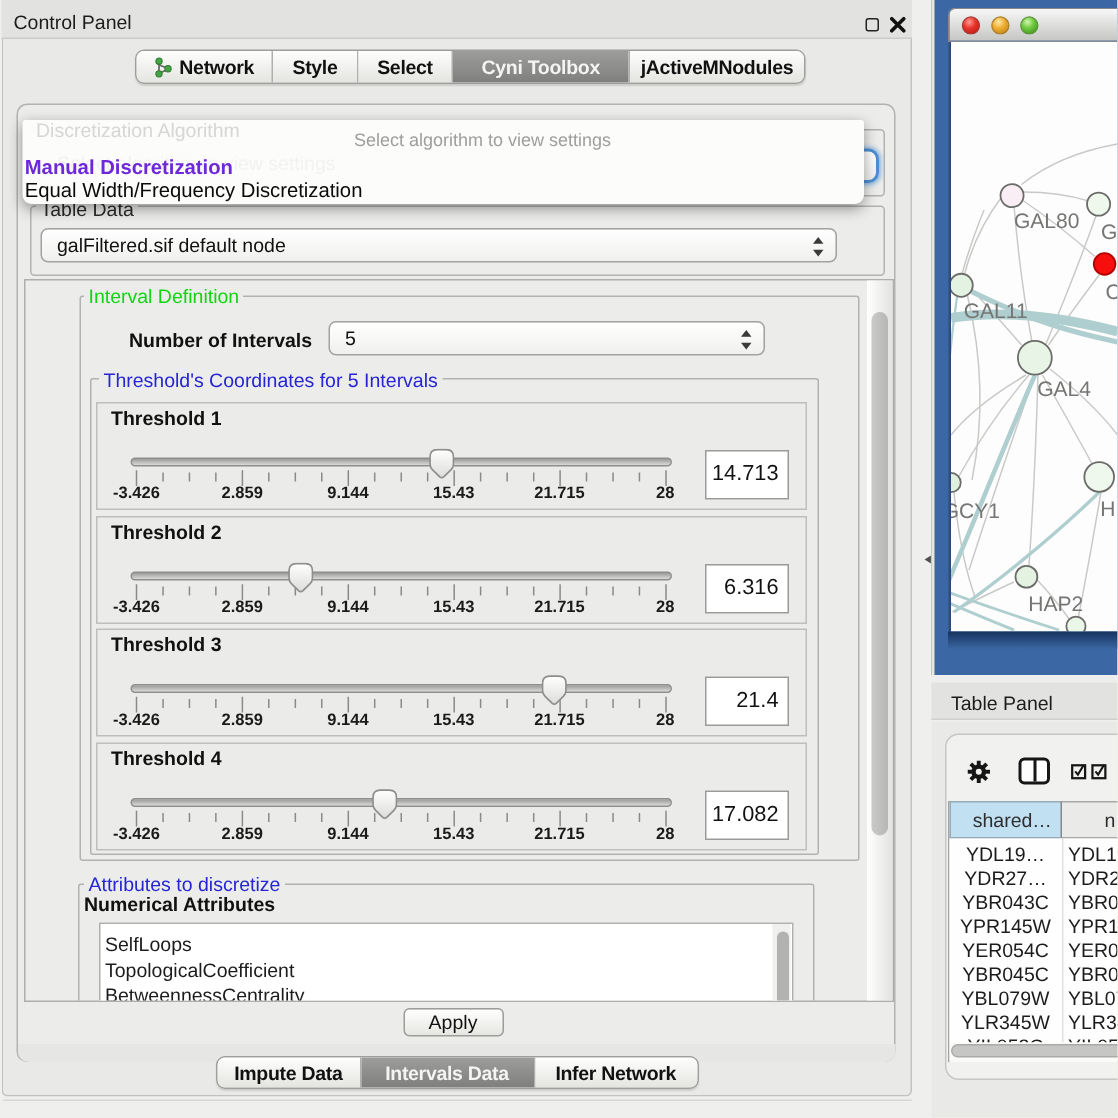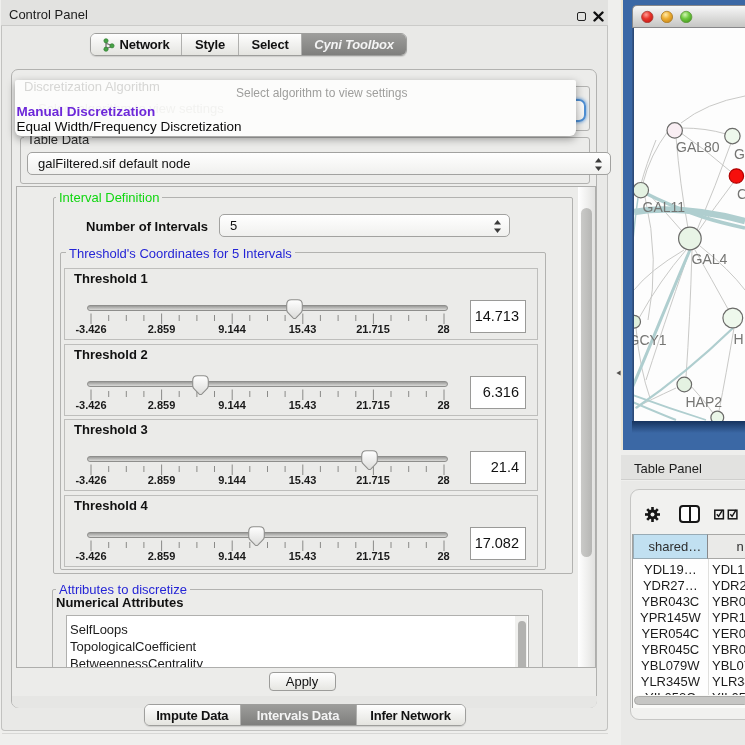--- a/index.html
+++ b/index.html
@@ -65,34 +65,35 @@
 
 <div class="tabgroup" style="left:90px;top:33px;height:23px;">
  <div class="seg" style="width:91px;"><svg width="12" height="14" viewBox="0 0 12 14" style="margin-right:5px;">
    <path d="M3,3.5 L3,11 M3.7,10.5 L8,8.7 M3.7,5.5 L8,7.2" stroke="#6a6a68" stroke-width="1.2" fill="none"></path>
    <circle cx="3" cy="2.8" r="2.1" fill="#47a347" stroke="#2e7d2e" stroke-width="0.7"></circle>
    <circle cx="9" cy="7.8" r="2.1" fill="#47a347" stroke="#2e7d2e" stroke-width="0.7"></circle>
    <circle cx="3" cy="11.2" r="2.1" fill="#47a347" stroke="#2e7d2e" stroke-width="0.7"></circle>
       </svg>Network</div>
  <div class="seg" style="width:57px;">Style</div>
  <div class="seg" style="width:63px;">Select</div>
- <div class="seg sel" style="width:104px;font-style:italic;">Cyni Toolbox</div>
+ <div class="seg sel" style="width:118px;">Cyni Toolbox</div>
+ <div class="seg" style="width:116px;">jActiveMNodules</div>
 </div>
 
 <div id="panel"></div>
 
 <div class="group" style="left:20px;top:86px;width:570px;height:45px;"></div>
 <div class="gtitle" style="left:24px;top:79px;">Discretization Algorithm</div>
 <div class="combo" style="left:27px;top:99px;width:559px;border:2.5px solid #4e8ed2;border-radius:7px;box-shadow:0 0 3px 1px rgba(74,144,217,0.6);">
     <span class="ct" style="color:#8a8a88;">Select algorithm to view settings</span>
   </div>
 
 <div class="group" style="left:20px;top:137px;width:570px;height:47px;"></div>
 <div class="gtitle" style="left:24px;top:132px;">Table Data</div>
-<div class="combo" style="left:27px;top:152px;width:584px;text-align:right;">
+<div class="combo" style="left:27px;top:152px;width:531px;text-align:right;">
     <span class="ct">galFiltered.sif default node</span>
  <svg width="15" height="17" viewBox="0 0 15 17">
       <path d="M7.5,2 L11,6.5 L4,6.5 Z" fill="#3a3a3a"></path>
       <path d="M7.5,15 L4,10.5 L11,10.5 Z" fill="#3a3a3a"></path>
     </svg>
 </div>
 
 <div id="spane"></div>
 
 <div class="group" style="left:53px;top:196.5px;width:520px;height:377px;border-radius:2px;"></div>

